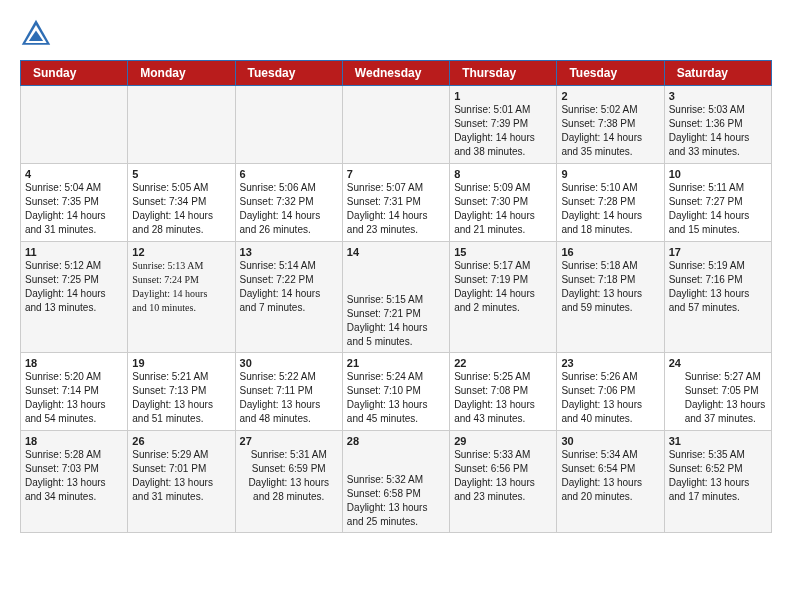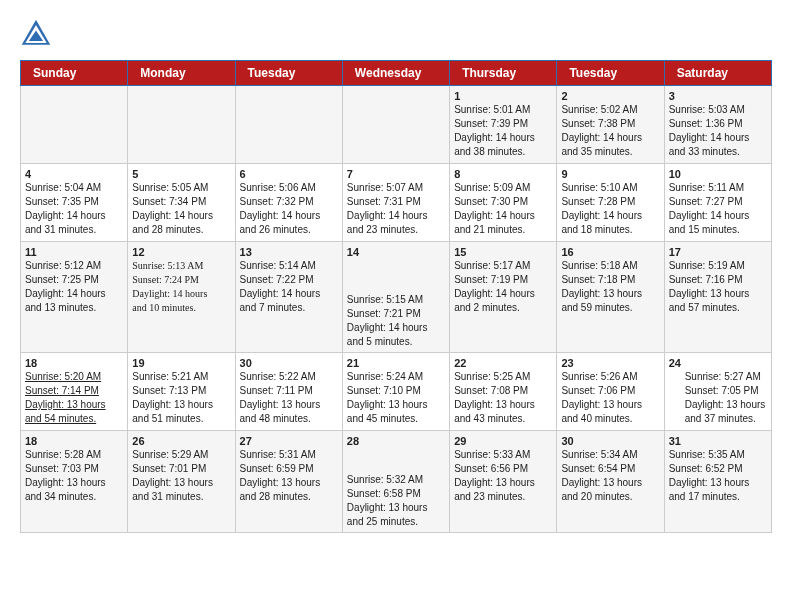--- a/index.html
+++ b/index.html
@@ -246,21 +246,21 @@
             <span class="day-num">17</span>
             <div class="cell-content" style="white-space: pre-line;">Sunrise: 5:19 AM
 Sunset: 7:16 PM
 Daylight: 13 hours
 and 57 minutes.</div>
           </td>
         </tr>
         <tr>
           <td>
             <span class="day-num">18</span>
-            <div class="cell-content" style="white-space: pre-line; text-decoration: underline;">Sunrise: 5:20 AM
+            <div class="cell-content" style="white-space: pre-line;">Sunrise: 5:20 AM
 Sunset: 7:14 PM
 Daylight: 13 hours
 and 54 minutes.</div>
           </td>
           <td>
             <span class="day-num">19</span>
             <div class="cell-content" style="white-space: pre-line;">Sunrise: 5:21 AM
 Sunset: 7:13 PM
 Daylight: 13 hours
 and 51 minutes.</div>
@@ -311,21 +311,21 @@
           </td>
           <td>
             <span class="day-num">26</span>
             <div class="cell-content" style="white-space: pre-line;">Sunrise: 5:29 AM
 Sunset: 7:01 PM
 Daylight: 13 hours
 and 31 minutes.</div>
           </td>
           <td>
             <span class="day-num">27</span>
-            <div class="cell-content" style="white-space: pre-line;">Sunrise: 5:31 AM
+            <div class="cell-content" style="white-space: pre-line; text-align: center;">Sunrise: 5:31 AM
 Sunset: 6:59 PM
 Daylight: 13 hours
 and 28 minutes.</div>
           </td>
           <td>
             <span class="day-num">28</span>
             <div class="cell-content" style="white-space: pre-line; margin-top: 26px;">Sunrise: 5:32 AM
 Sunset: 6:58 PM
 Daylight: 13 hours
 and 25 minutes.</div>

